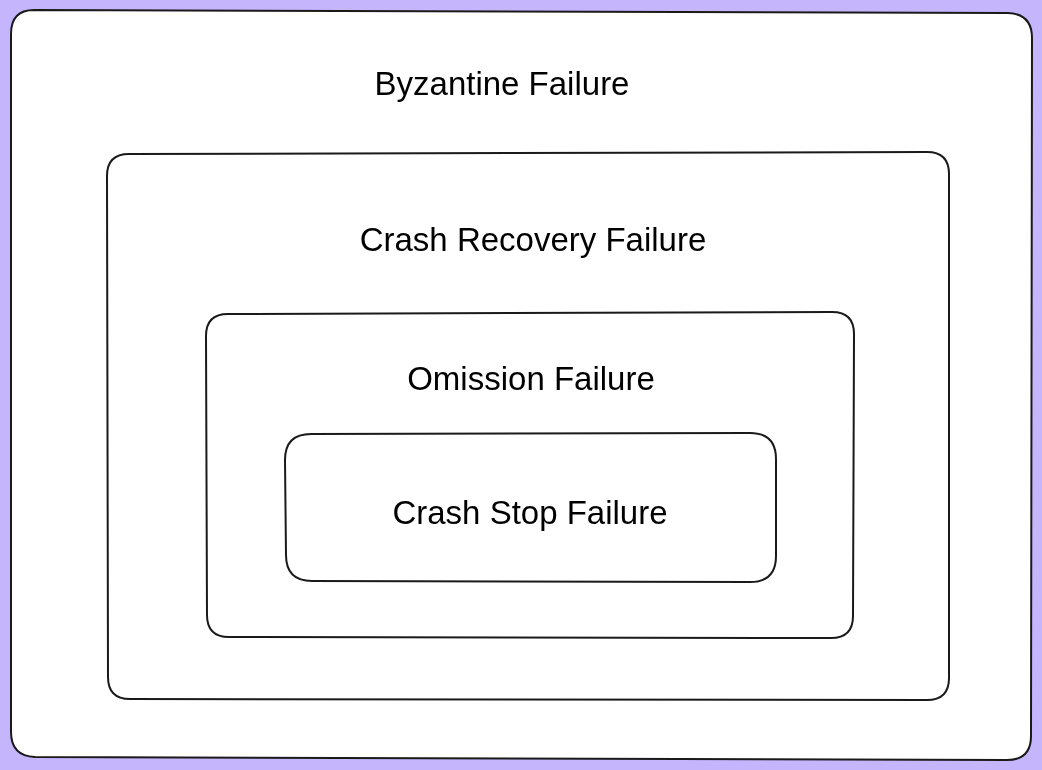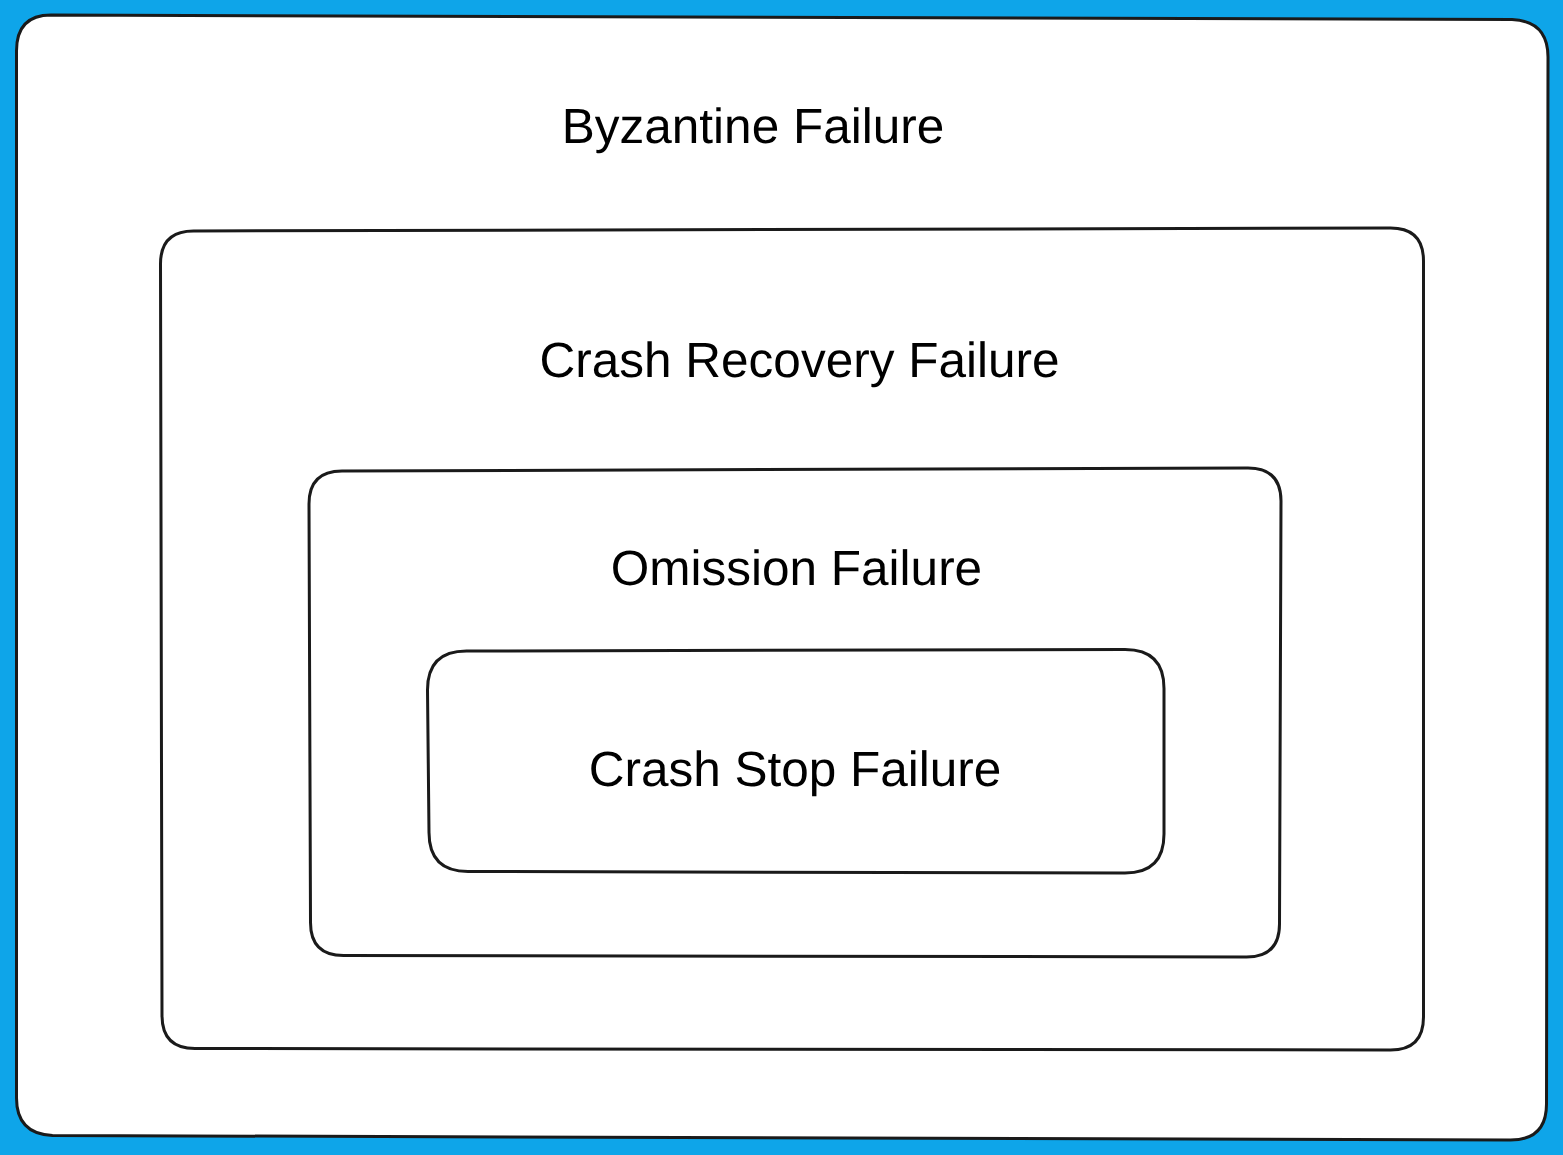--- a/index.html
+++ b/index.html
@@ -11,21 +11,21 @@
   body {
     width: 1042px;
     height: 770px;
     font-family: "Liberation Sans", sans-serif;
     overflow: hidden;
   }
   #diagram-root {
     position: relative;
     width: 1042px;
     height: 770px;
-    background: #0ea5e9;
+    background: #c4b5fd;
   }
   #failure-svg {
     position: absolute;
     left: 0;
     top: 0;
     width: 1042px;
     height: 770px;
     display: block;
   }
   .box-outline {

